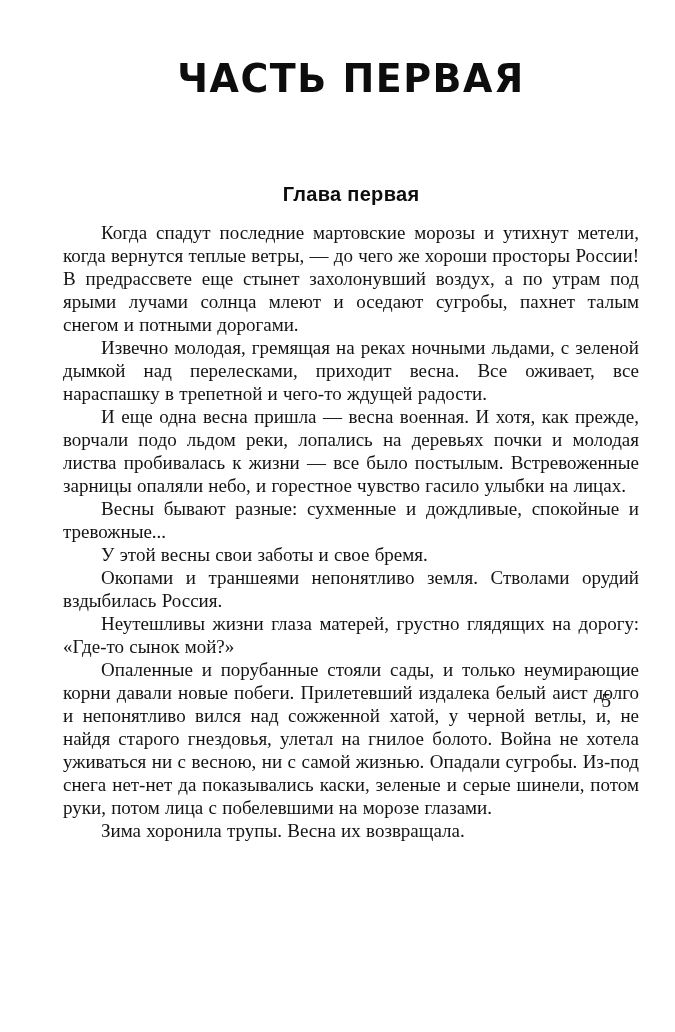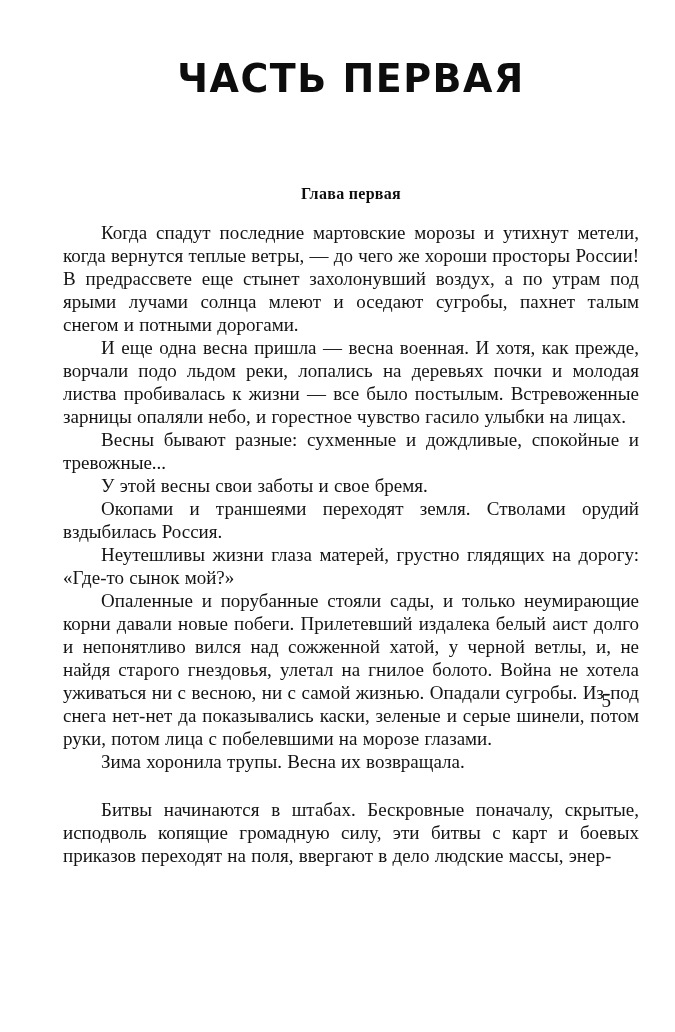--- a/index.html
+++ b/index.html
@@ -28,23 +28,23 @@
     font-weight: bold;
     font-size: 38px;
     line-height: 44px;
     letter-spacing: 1.5px;
     text-align: center;
     color: #0d0d0d;
     transform: scaleY(1.04);
   }
   .chapter-title {
     margin: 82px 0 15px 0;
-    font-family: Liberation Serif, serif;
+    font-family: Liberation Sans, sans-serif;
     font-weight: bold;
-    font-size: 16px;
+    font-size: 20px;
     line-height: 24px;
     letter-spacing: 0.3px;
     text-align: center;
     color: #0d0d0d;
   }
   .body-text p {
     margin: 0;
     font-size: 19px;
     line-height: 23px;
     text-align: justify;
@@ -67,25 +67,25 @@
 <body>
 
 <div class="page">
 
   <h1 class="part-title">ЧАСТЬ ПЕРВАЯ</h1>
 
   <h2 class="chapter-title">Глава первая</h2>
 
   <div class="body-text">
     <p>Когда спадут последние мартовские морозы и утихнут метели, когда вернутся теплые ветры, — до чего же хороши просторы России! В предрассвете еще стынет захолонувший воздух, а по утрам под ярыми лучами солнца млеют и оседают сугробы, пахнет талым снегом и потными дорогами.</p>
+    <p>Извечно молодая, гремящая на реках ночными льдами, с зеленой дымкой над перелесками, приходит весна. Все оживает, все нараспашку в трепетной и чего-то ждущей радости.</p>
     <p>И еще одна весна пришла — весна военная. И хотя, как прежде, ворчали подо льдом реки, лопались на деревьях почки и молодая листва пробивалась к жизни — все было постылым. Встревоженные зарницы опаляли небо, и горестное чувство гасило улыбки на лицах.</p>
     <p>Весны бывают разные: сухменные и дождливые, спокойные и тревожные...</p>
     <p>У этой весны свои заботы и свое бремя.</p>
-    <p>Окопами и траншеями переходят земля. Стволами орудий вздыбилась Россия.</p>
+    <p>Окопами и траншеями непонятливо земля. Стволами орудий вздыбилась Россия.</p>
     <p>Неутешливы жизни глаза матерей, грустно глядящих на дорогу: «Где-то сынок мой?»</p>
     <p>Опаленные и порубанные стояли сады, и только неумирающие корни давали новые побеги. Прилетевший издалека белый аист долго и непонятливо вился над сожженной хатой, у черной ветлы, и, не найдя старого гнездовья, улетал на гнилое болото. Война не хотела уживаться ни с весною, ни с самой жизнью. Опадали сугробы. Из-под снега нет-нет да показывались каски, зеленые и серые шинели, потом руки, потом лица с побелевшими на морозе глазами.</p>
     <p>Зима хоронила трупы. Весна их возвращала.</p>
-    <p class="after-break">Битвы начинаются в штабах. Бескровные поначалу, скрытые, исподволь копящие громадную силу, эти битвы с карт и боевых приказов переходят на поля, ввергают в дело людские массы, энер-</p>
   </div>
 
   <div class="page-number">5</div>
 
 </div>
 
 </body></html>

